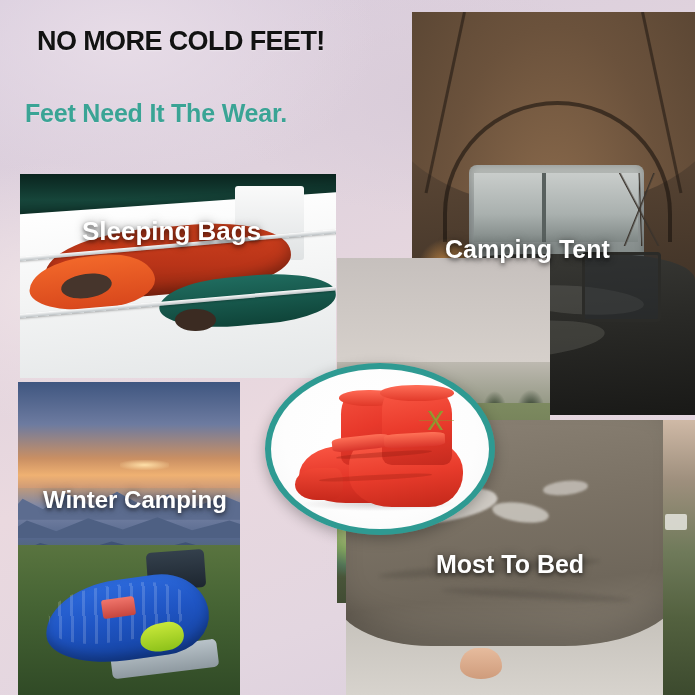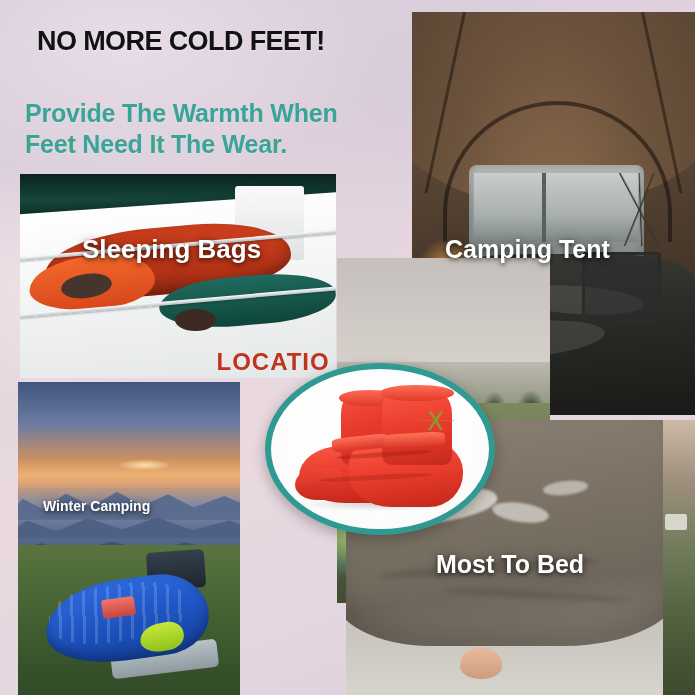--- a/index.html
+++ b/index.html
@@ -66,21 +66,21 @@
     background:#3b2b22;border-radius:50%;}
   #p-sleeping .rail{position:absolute;left:-4%;width:110%;height:4px;
     background:linear-gradient(180deg,#fdfdfd,#b9bfc2);transform:rotate(-5deg);
     box-shadow:0 1px 2px rgba(0,0,0,.25);}
   #p-sleeping .rail1{top:34%;}
   #p-sleeping .rail2{top:62%;}
   #p-sleeping .loc{position:absolute;right:2%;bottom:1%;
     color:#c0341d;font-size:24px;font-weight:bold;letter-spacing:1px;}
   #p-sleeping .post{position:absolute;right:10%;top:6%;width:22%;height:36%;
     background:linear-gradient(180deg,#fafafa,#dfe2e3);border-radius:3px;}
-  #p-sleeping .label{left:62px;top:60px;font-size:26px;text-align:right;}
+  #p-sleeping .label{left:62px;top:42px;font-size:26px;text-align:right;}
 
   
   #p-tent{left:412px;top:12px;width:283px;height:403px;
     background:linear-gradient(175deg,#7c6148 0%,#5f4a38 28%,#4a3a2c 58%,#2c241d 100%);}
   #p-tent .canopy{position:absolute;left:-12%;top:-26%;width:124%;height:74%;
     background:radial-gradient(ellipse at 50% 110%,#8d6c4d 0%,#6b523c 45%,#4f3e2e 100%);
     border-radius:50% 50% 46% 46%/62% 62% 38% 38%;}
   #p-tent .seamL{position:absolute;left:18%;top:0;width:3px;height:46%;
     background:rgba(30,22,16,.55);transform:rotate(12deg);transform-origin:top;}
   #p-tent .seamR{position:absolute;right:18%;top:0;width:3px;height:46%;
@@ -174,21 +174,21 @@
   #p-winter .pillow{position:absolute;left:38%;top:69%;width:15%;height:6%;
     background:linear-gradient(180deg,#f0756b,#c6453d);border-radius:3px;transform:rotate(-8deg);}
   #p-winter .liner{position:absolute;left:55%;top:77%;width:20%;height:9%;
     background:linear-gradient(180deg,#c8e83a,#8ec21a);
     border-radius:50% 36% 40% 50%/58% 50% 50% 46%;transform:rotate(-10deg);}
   #p-winter .pad{position:absolute;left:42%;top:84%;width:48%;height:9%;
     background:linear-gradient(180deg,#b9c3c9,#8e99a0);
     border-radius:5px;transform:rotate(-7deg);}
   #p-winter .pack{position:absolute;left:58%;top:54%;width:26%;height:12%;
     background:linear-gradient(180deg,#34404c,#1d2630);border-radius:5px;transform:rotate(-4deg);}
-  #p-winter .label{left:25px;top:116px;font-size:14px;}
+  #p-winter .label{left:25px;top:104px;font-size:24px;}
 
   
   #p-bed{left:346px;top:420px;width:318px;height:275px;
     background:linear-gradient(180deg,#7d7467 0%,#8a8174 40%,#b9b4ad 78%,#cdc9c3 100%);}
   #p-bed .sheet{position:absolute;left:0;bottom:0;width:100%;height:34%;
     background:linear-gradient(180deg,#c3bfb8,#d7d3cd);}
   #p-bed .duvet{position:absolute;left:-4%;top:-4%;width:110%;height:86%;
     background:linear-gradient(172deg,#8c8376 0%,#7b7265 42%,#6f675b 72%,#8a8275 100%);
     border-radius:18% 24% 34% 28%/14% 12% 26% 22%;
     box-shadow:inset 0 -14px 30px rgba(0,0,0,.22);}
@@ -265,36 +265,34 @@
     background:radial-gradient(ellipse,rgba(120,110,110,.30) 0%,rgba(120,110,110,0) 72%);}
 </style>
 </head>
 <body>
 
 <div id="infographic">
 
   <div class="headline">NO MORE COLD FEET!</div>
 
   <div class="subhead">
-    <span>Provide The Warmth When</span>
     <span>Feet Need It The Wear.</span>
   </div>
 
   <div class="panel" id="p-sleeping">
     <div class="water"></div>
     <div class="hull"></div>
     <div class="post"></div>
     <div class="bagA"></div>
     <div class="bagB"></div>
     <div class="bagC"></div>
     <div class="headA"></div>
     <div class="headB"></div>
     <div class="rail rail1"></div>
     <div class="rail rail2"></div>
-    <div class="loc">LOCATIO</div>
     <div class="label">Sleeping Bags</div>
   </div>
 
   <div class="panel" id="p-tent">
     <div class="canopy"></div>
     <div class="seamL"></div>
     <div class="seamR"></div>
     <div class="arch"></div>
     <div class="door"></div>
     <div class="vista"></div>

